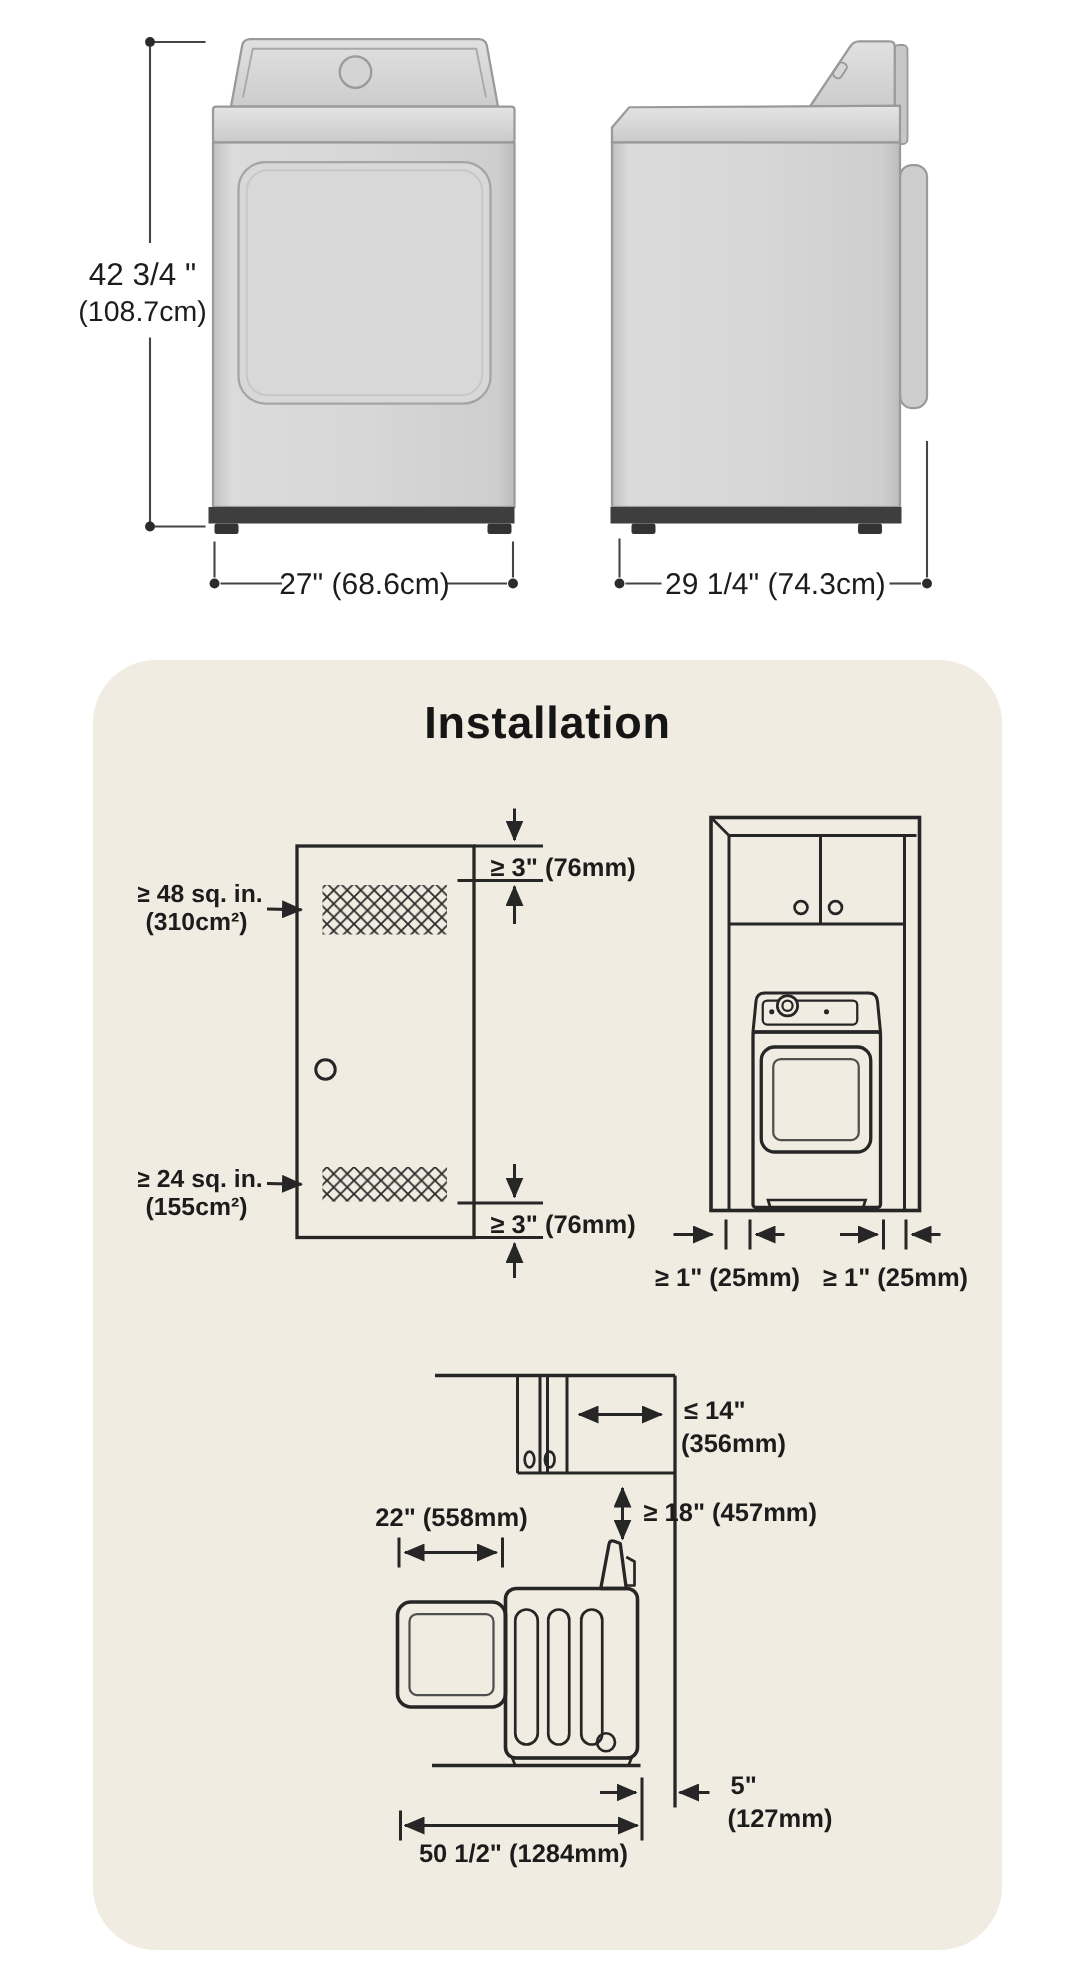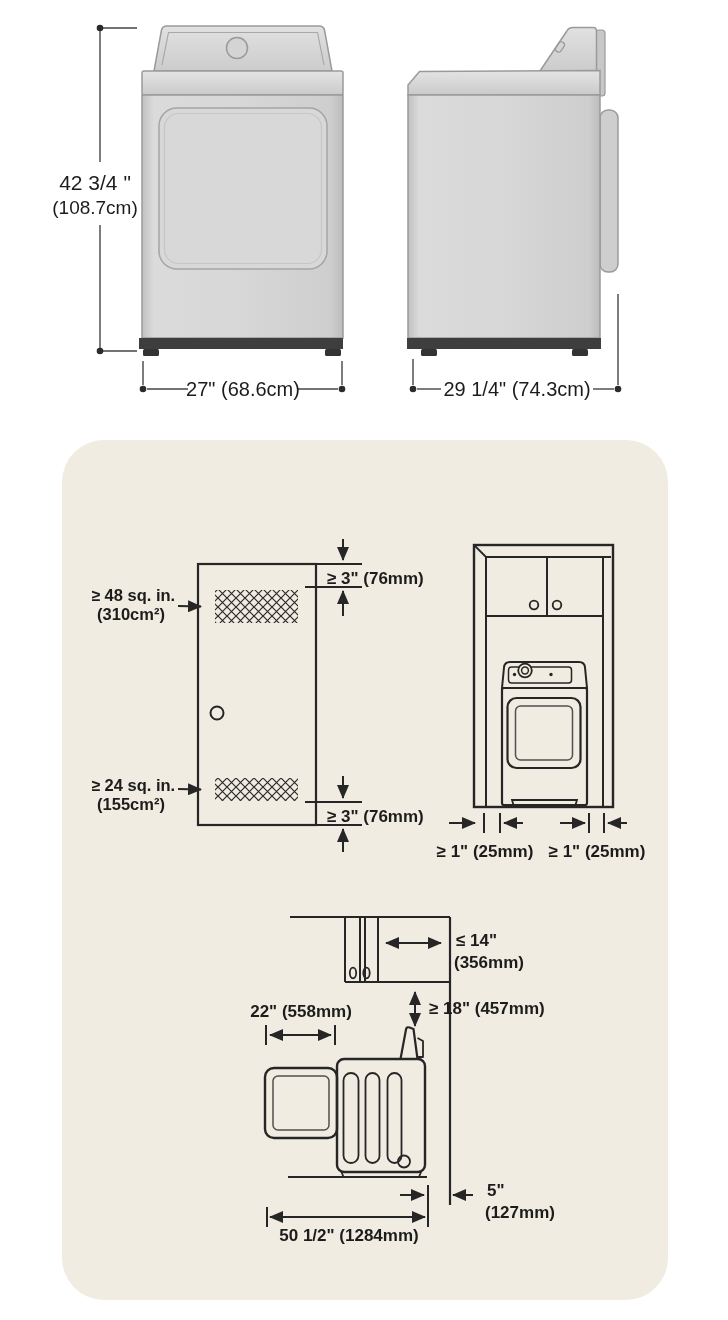--- a/index.html
+++ b/index.html
@@ -88,20 +88,21 @@
       <circle cx="413" cy="389" r="3.3"></circle>
         <circle cx="618" cy="389" r="3.3"></circle>
     </g>
     <text class="dim-text" x="95" y="190" text-anchor="middle">42 3/4 "</text>
     <text class="dim-text-sm" x="95" y="214" text-anchor="middle">(108.7cm)</text>
     <text class="dim-text-w" x="243" y="396" text-anchor="middle">27" (68.6cm)</text>
     <text class="dim-text-w" x="517" y="396" text-anchor="middle">29 1/4" (74.3cm)</text>
   </svg>
 
   <div class="card">
+    <div class="card-title">Installation</div>
 
     <svg style="left:30px;top:95px;" width="350" height="335" viewBox="0 0 350 335">
       <defs>
         <pattern id="xh" width="9" height="9" patternUnits="userSpaceOnUse">
           <path d="M0,0 L9,9 M9,0 L0,9" stroke="#2a2a2a" stroke-width="1.2" fill="none"></path>
         </pattern>
         <marker id="mA" markerUnits="userSpaceOnUse" markerWidth="14" markerHeight="12" refX="13" refY="6" orient="auto-start-reverse">
           <path d="M0,0 L14,6 L0,12 Z" fill="#262626"></path>
         </marker>
       </defs>

